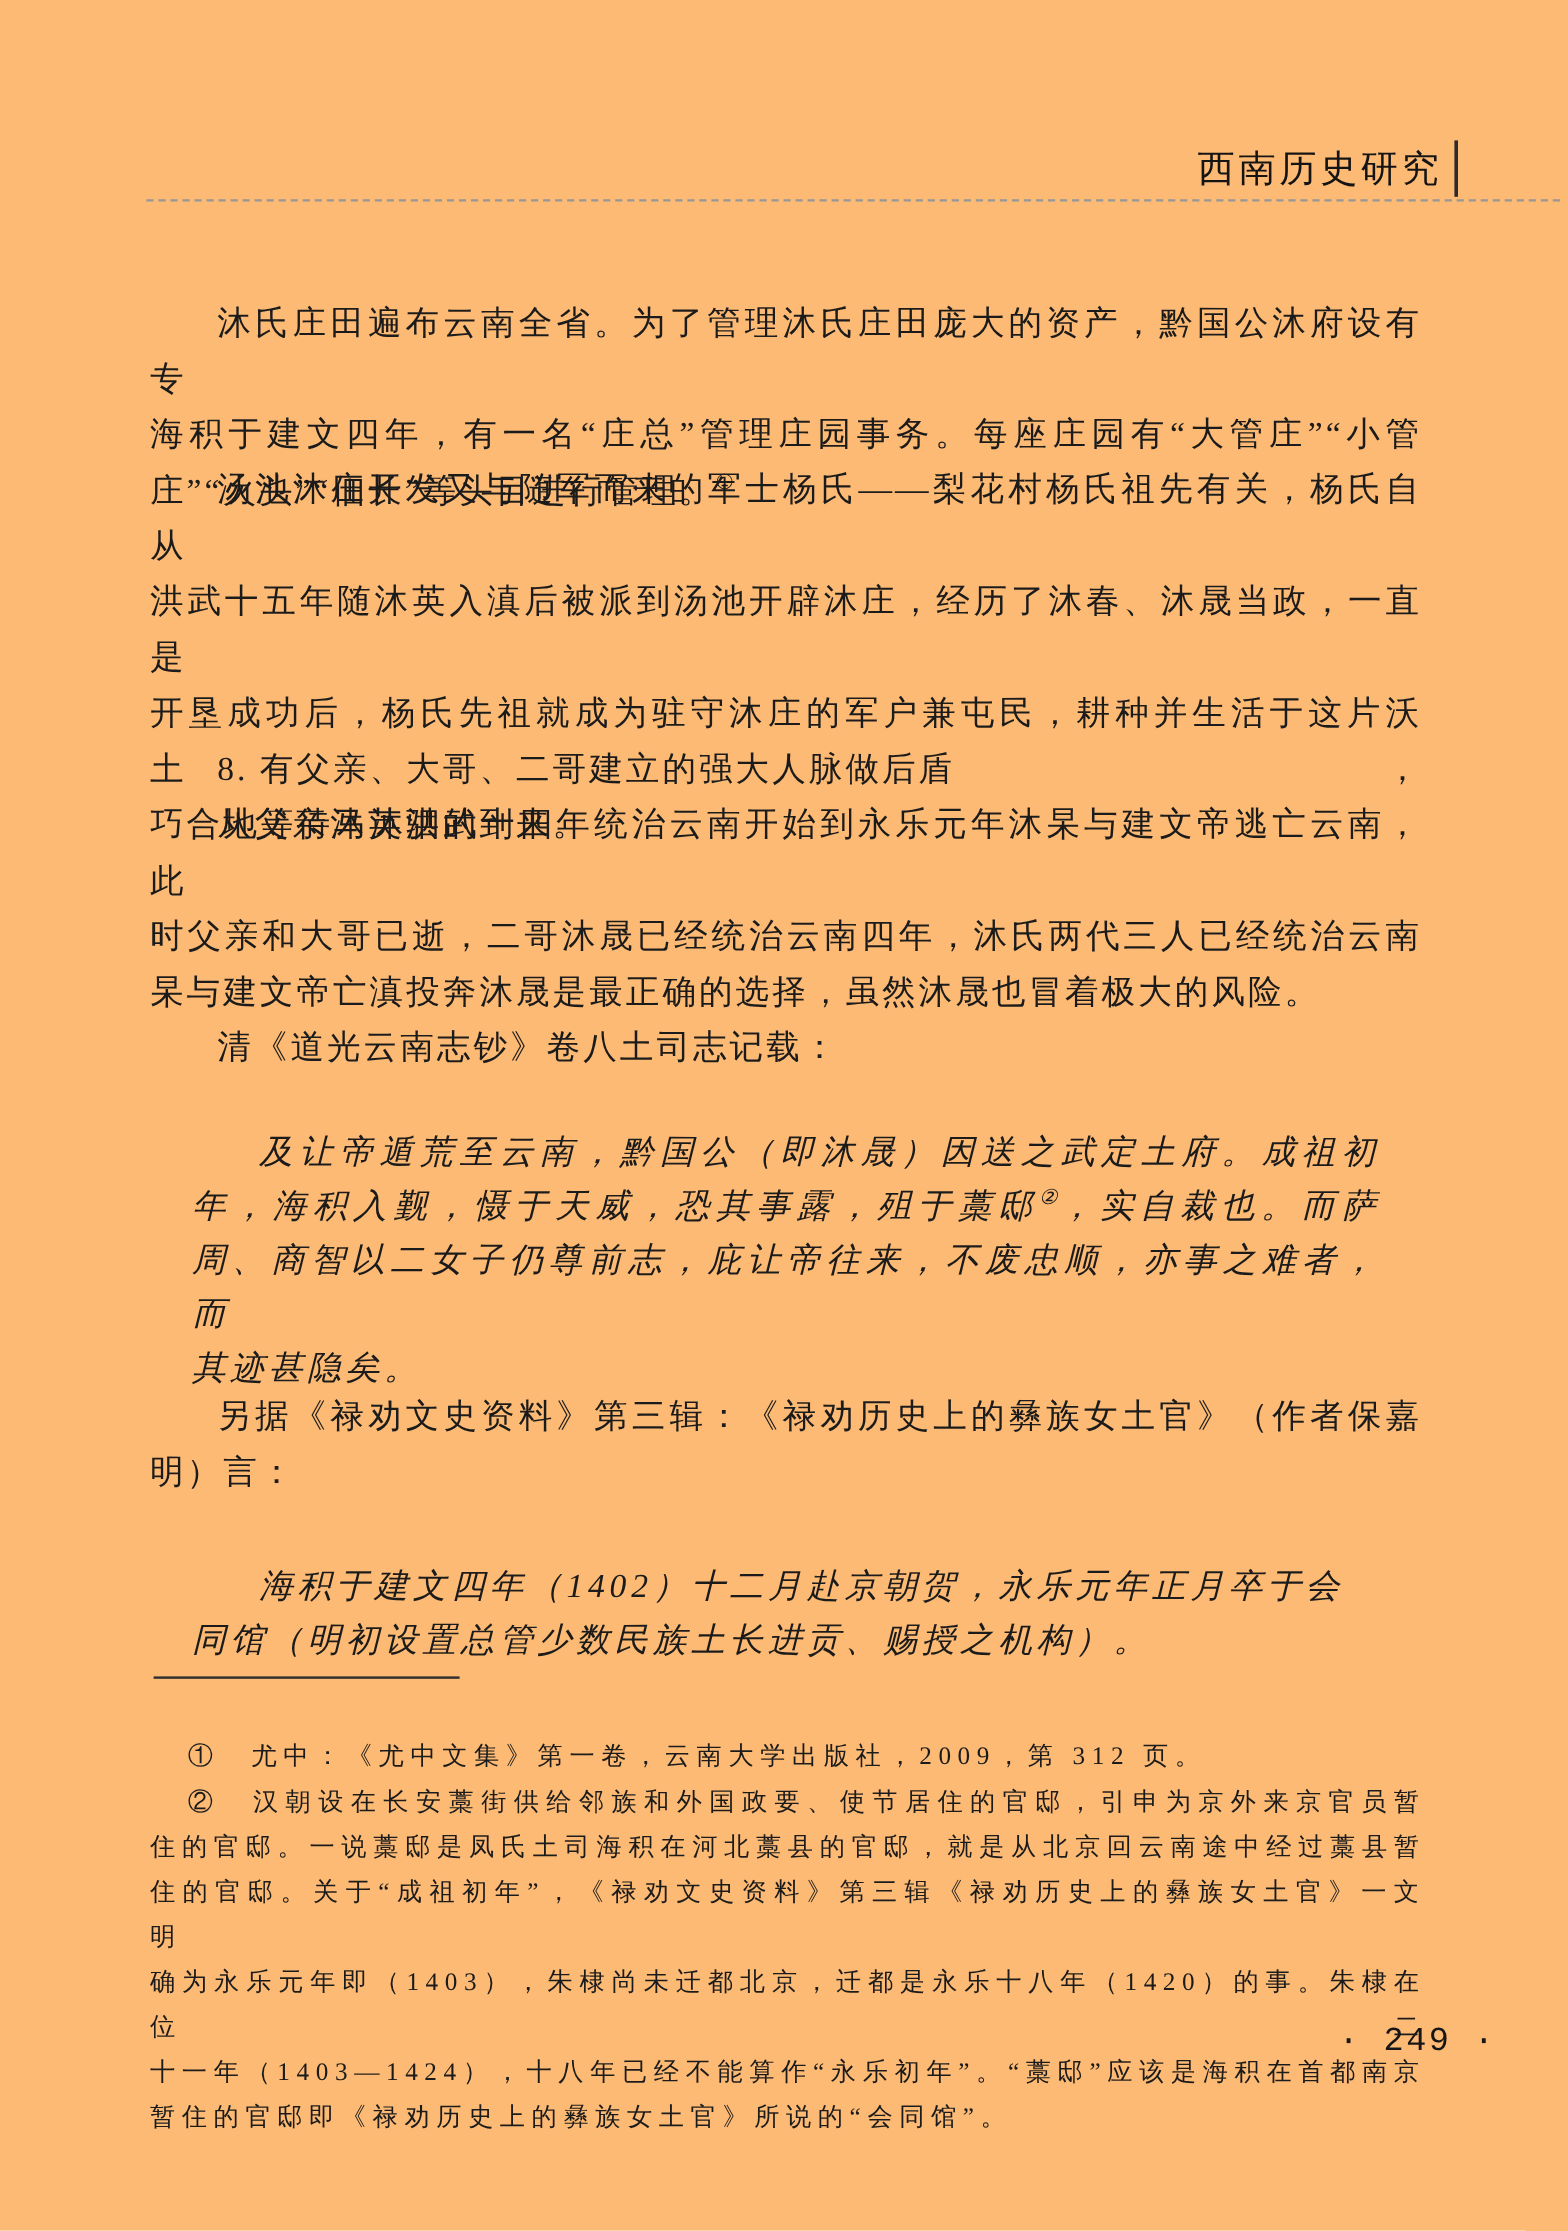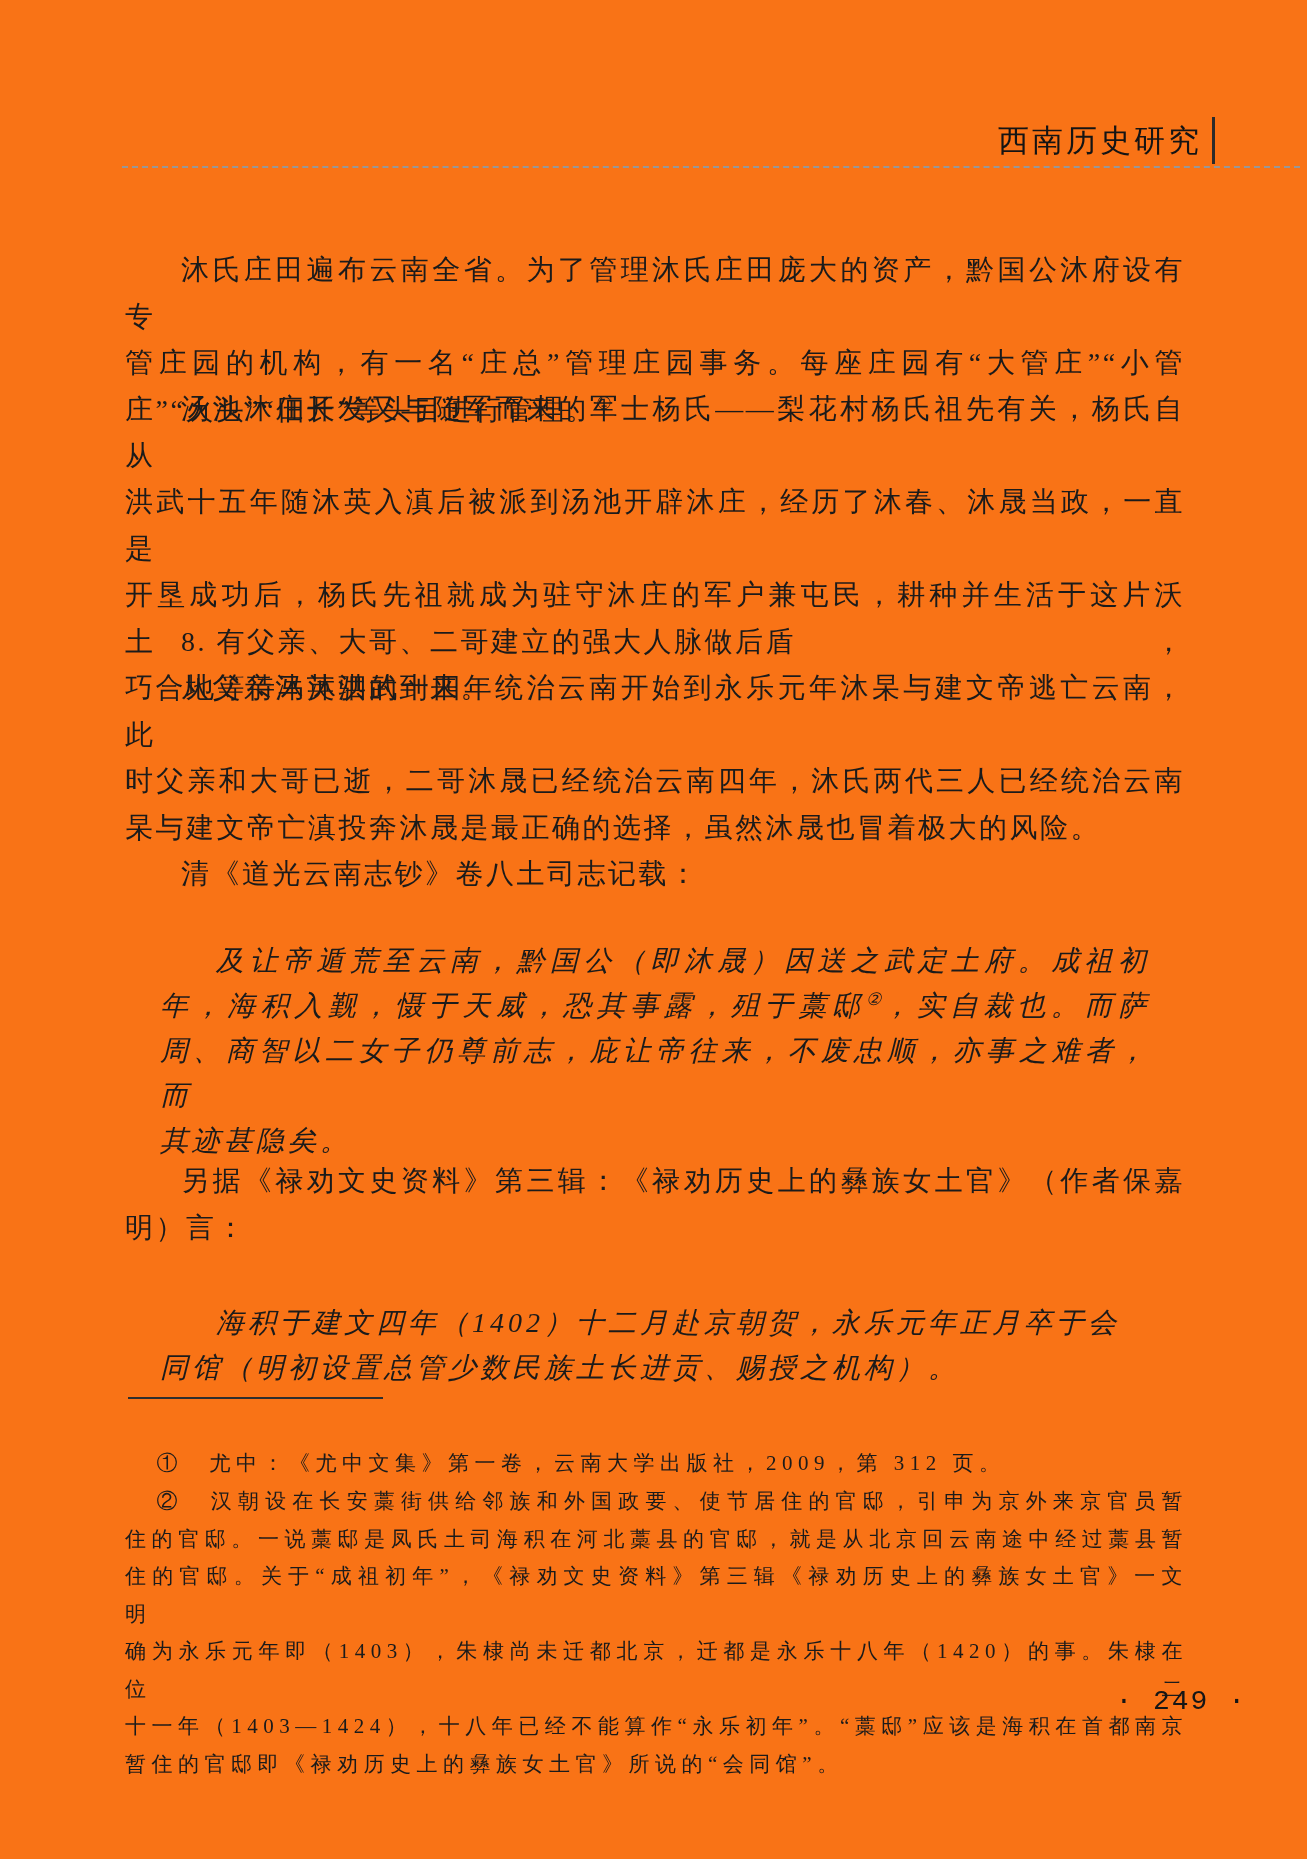--- a/index.html
+++ b/index.html
@@ -1,20 +1,20 @@
 <!DOCTYPE html>
 <html><head>
 <meta charset="utf-8">
 <style>
   html,body { margin:0; padding:0; background:#ffffff; }
   .page {
     position: relative;
     width: 1307px;
     height: 1859px;
-    background: #f97316;
+    background: #fdba74;
     overflow: hidden;
     font-family: "Liberation Serif", "DejaVu Serif", serif;
     color: #1b1b1b;
   }
   .blk { position: absolute; }
 
   
   .journal-title {
     top: 117px;
     right: 92px;
@@ -96,21 +96,21 @@
 </head>
 <body>
 
 <div class="page">
 
   <div class="blk journal-title">西南历史研究</div>
   <div class="blk header-rule"></div>
 
   <div class="blk body-text" style="top:223px">
     <span class="line fill indent">沐氏庄田遍布云南全省。为了管理沐氏庄田庞大的资产，黔国公沐府设有专</span>
-    <span class="line fill">管庄园的机构，有一名“庄总”管理庄园事务。每座庄园有“大管庄”“小管</span>
+    <span class="line fill">海积于建文四年，有一名“庄总”管理庄园事务。每座庄园有“大管庄”“小管</span>
     <span class="line"><span>庄”“火头”“佃长”等头目进行管理。</span><sup class="fn-ref">①</sup></span>
   </div>
 
   <div class="blk body-text" style="top:362px">
     <span class="line fill indent">汤池沐庄开发又与随军而来的军士杨氏——梨花村杨氏祖先有关，杨氏自从</span>
     <span class="line fill">洪武十五年随沐英入滇后被派到汤池开辟沐庄，经历了沐春、沐晟当政，一直是</span>
     <span class="line fill">开垦成功后，杨氏先祖就成为驻守沐庄的军户兼屯民，耕种并生活于这片沃土，</span>
     <span class="line">巧合地等待马沐驷的到来。</span>
   </div>
 

